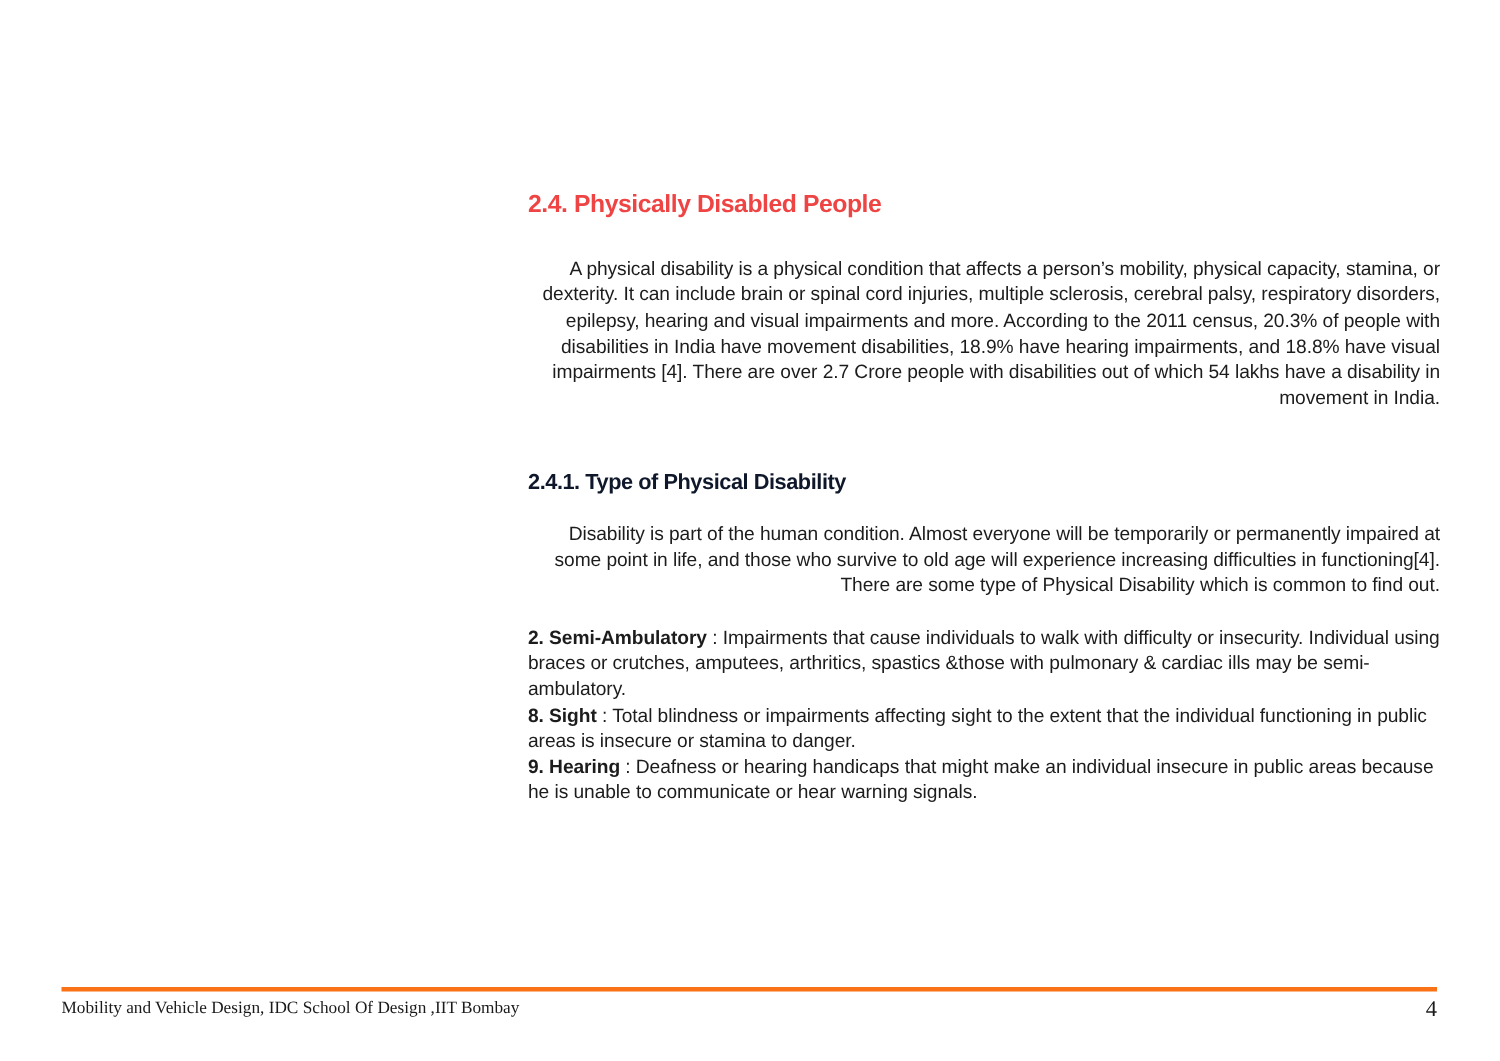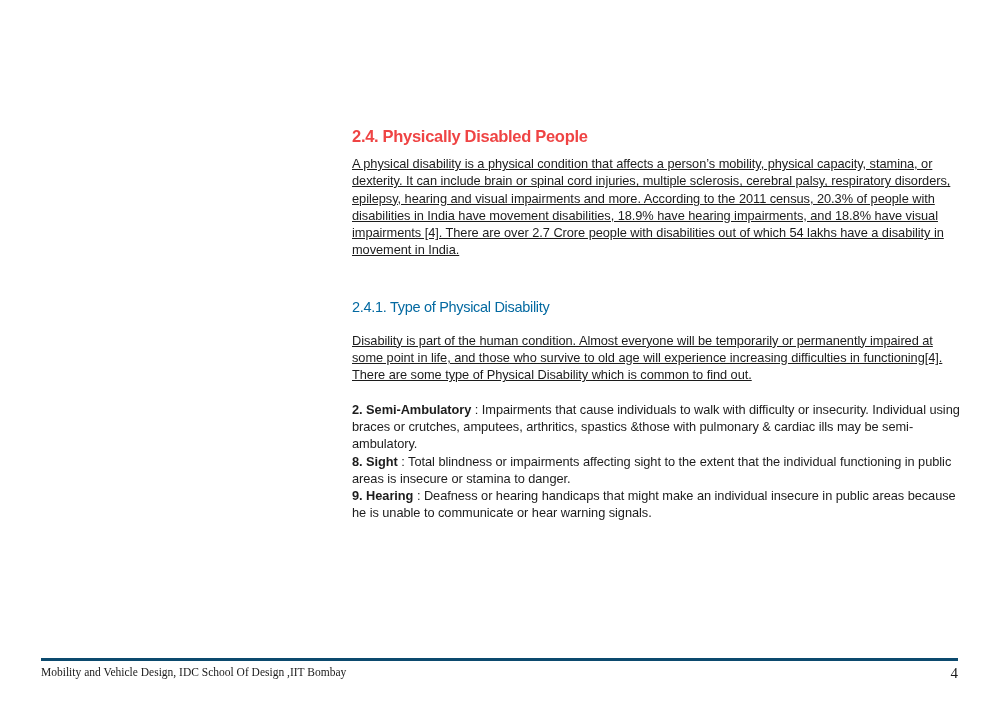--- a/index.html
+++ b/index.html
@@ -32,50 +32,49 @@
     font-size: 16.5px;
     line-height: 19px;
     font-weight: 700;
     color: #ef4444;
     letter-spacing: -0.3px;
   }
   h2.subsection-heading {
     margin: 40px 0 16px 0;
     font-size: 14.5px;
     line-height: 17px;
-    font-weight: 400;
-    color: #0369a1;
+    font-weight: 700;
+    color: #0f172a;
     letter-spacing: -0.3px;
   }
   p.body-text {
-    margin: 9px 0 0 0;
+    margin: 24px 0 0 0;
     font-size: 12.8px;
     line-height: 17.3px;
     letter-spacing: -0.05px;
-    text-align: left;
-    text-decoration: underline;
+    text-align: right;
   }
   p.body-text.sub {
     margin-top: 14px;
   }
   .disability-list {
     margin-top: 17px;
     font-size: 12.8px;
     line-height: 17.3px;
     letter-spacing: -0.05px;
   }
   .list-item .term {
     font-weight: 700;
   }
   footer.page-footer {
     position: absolute;
     left: 41px;
     right: 42px;
     top: 658px;
-    border-top: 3px solid #0c4a6e;
+    border-top: 3px solid #f97316;
     padding-top: 4px;
     display: flex;
     justify-content: space-between;
     align-items: flex-start;
     font-family: "Liberation Serif", serif;
     color: #1a1a1a;
   }
   .footer-left {
     font-size: 11.5px;
     line-height: 14px;

